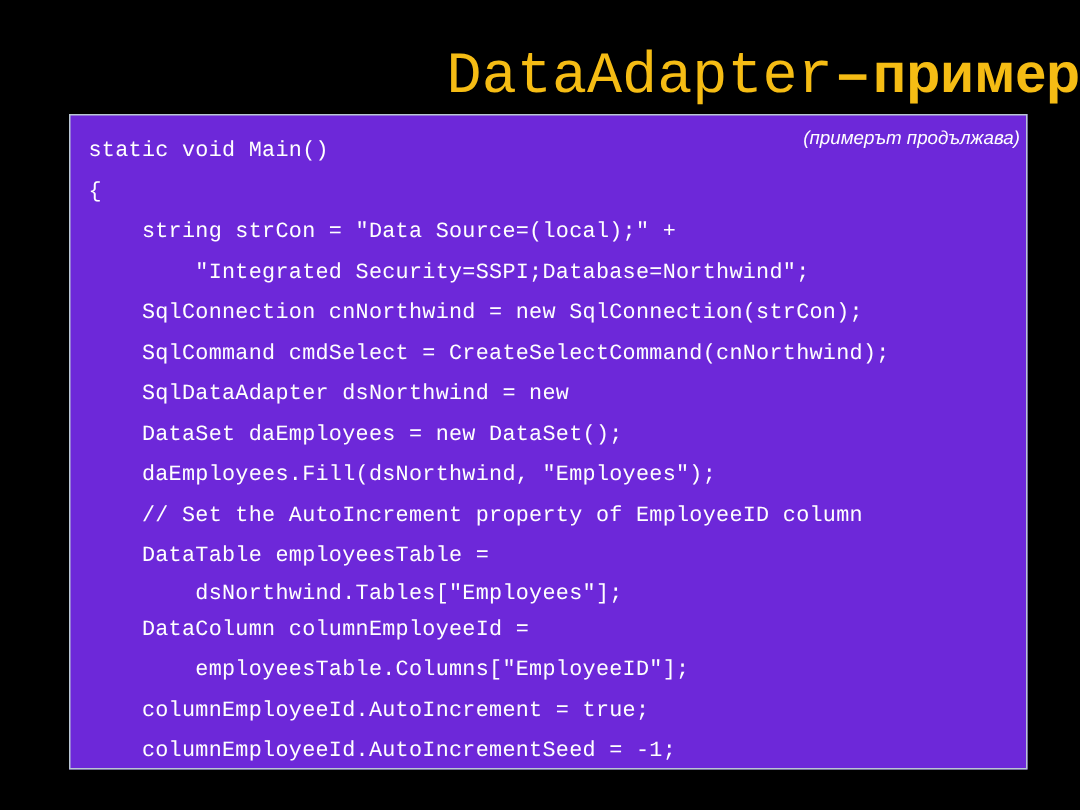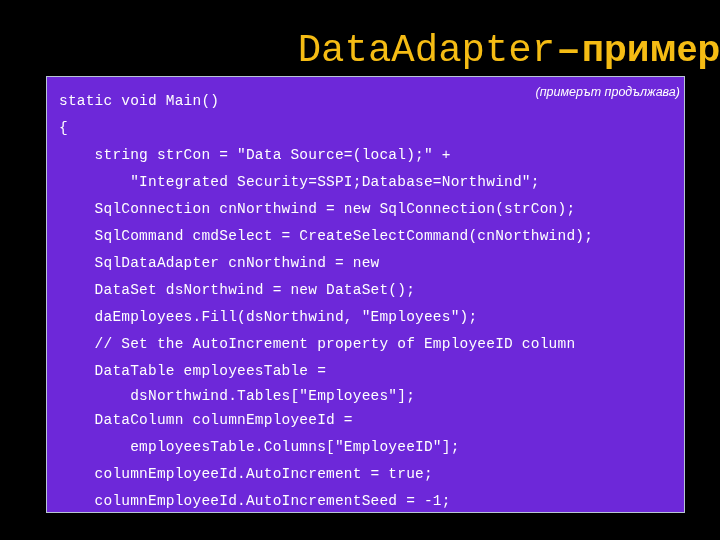--- a/index.html
+++ b/index.html
@@ -109,22 +109,22 @@
   </h1>
 
   <div id="code-panel">
     <div id="code-body">
         <div class="code-line">static void Main()</div>
         <div class="code-line">{</div>
         <div class="code-line">    string strCon = "Data Source=(local);" +</div>
         <div class="code-line">        "Integrated Security=SSPI;Database=Northwind";</div>
         <div class="code-line">    SqlConnection cnNorthwind = new SqlConnection(strCon);</div>
         <div class="code-line">    SqlCommand cmdSelect = CreateSelectCommand(cnNorthwind);</div>
-        <div class="code-line">    SqlDataAdapter cnNorthwind = new</div>
-        <div class="code-line">    DataSet dsNorthwind = new DataSet();</div>
+        <div class="code-line">    SqlDataAdapter dsNorthwind = new</div>
+        <div class="code-line">    DataSet daEmployees = new DataSet();</div>
         <div class="code-line">    daEmployees.Fill(dsNorthwind, "Employees");</div>
         <div class="code-line italic">    // Set the AutoIncrement property of EmployeeID column</div>
         <div class="code-line">    DataTable employeesTable =</div>
         <div class="code-line tight">        dsNorthwind.Tables["Employees"];</div>
         <div class="code-line">    DataColumn columnEmployeeId =</div>
         <div class="code-line">        employeesTable.Columns["EmployeeID"];</div>
         <div class="code-line">    columnEmployeeId.AutoIncrement = true;</div>
         <div class="code-line">    columnEmployeeId.AutoIncrementSeed = -1;</div>
       </div>
     <div class="footnote">(примерът продължава)</div>

